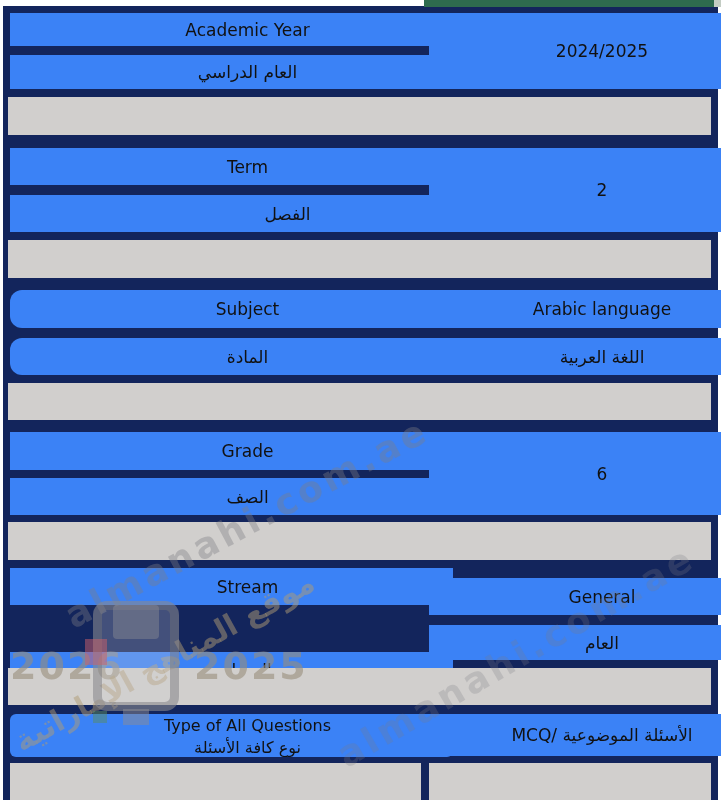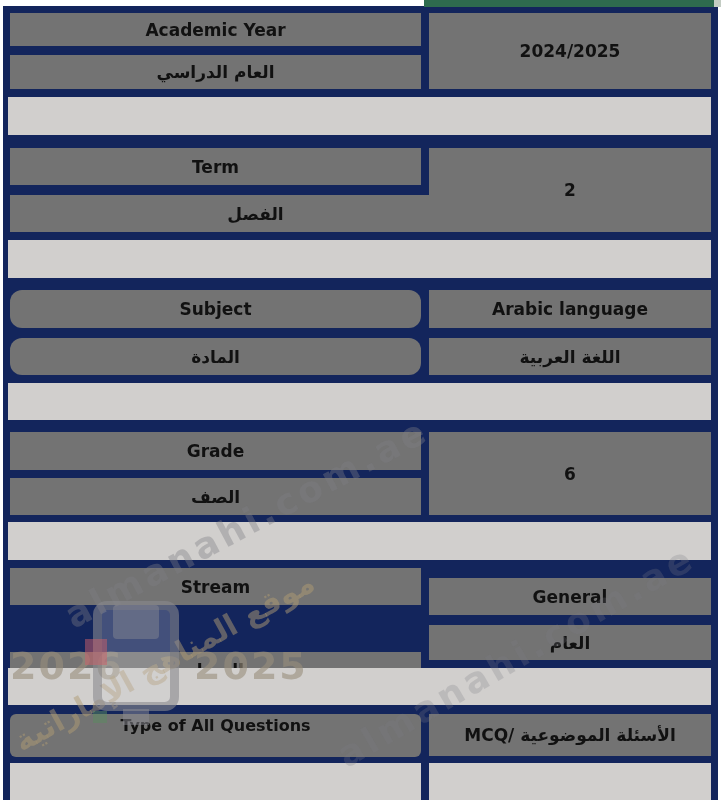--- a/index.html
+++ b/index.html
@@ -15,24 +15,25 @@
   .green-bar{
     position:absolute;left:424px;top:0;width:290px;height:7px;
     background:#2e6b4e;
   }
   .green-notch{
     position:absolute;left:714px;top:0;width:7px;height:7px;
     background:#c3ccc3;
   }
   .cell{
     position:absolute;
-    background:#737373;
+    background:#3b82f6;
     display:flex;align-items:center;justify-content:center;
-    color:#111111;font-weight:bold;font-size:17px;
+    color:#111111;font-weight:normal;font-size:17px;
     text-align:center;
+    padding-left:32px;
   }
   .gray{
     position:absolute;
     background:#d1cfcd;
   }
   .cell.two-line{
     flex-direction:column;justify-content:flex-start;
     overflow:hidden;line-height:21px;padding-top:1px;
     font-size:16px;
   }
@@ -112,20 +113,21 @@
 <div class="gray" style="left:8px;top:522px;width:703px;height:38px;"></div>
 
 <div class="cell" style="left:10px;top:568px;width:411px;height:37px;">Stream</div>
 <div class="cell" dir="rtl" style="left:10px;top:612px;width:411px;height:35px;margin-top:40px;">المسار</div>
 <div class="cell" style="left:429px;top:578px;width:282px;height:37px;">General</div>
 <div class="cell" dir="rtl" style="left:429px;top:625px;width:282px;height:35px;">العام</div>
 <div class="gray" style="left:8px;top:668px;width:703px;height:37px;"></div>
 
 <div class="cell two-line" style="left:10px;top:714px;width:411px;height:42px;border-radius:6px;">
   <span>Type of All Questions</span>
+  <span class="sub" dir="rtl">نوع كافة الأسئلة</span>
 </div>
 <div class="cell" dir="rtl" style="left:429px;top:714px;width:282px;height:42px;">الأسئلة الموضوعية /MCQ</div>
 <div class="gray" style="left:10px;top:763px;width:411px;height:37px;"></div>
 <div class="gray" style="left:429px;top:763px;width:282px;height:37px;"></div>
 
 <div class="wm wm-site">almanahi.com.ae</div>
 <div class="wm wm-site2">almanahi.com.ae</div>
 <div class="wm wm-year left">2026</div>
 <div class="wm wm-year right">2025</div>
 <div class="wm wm-arabic" dir="rtl">موقع المناهج الإماراتية</div>

